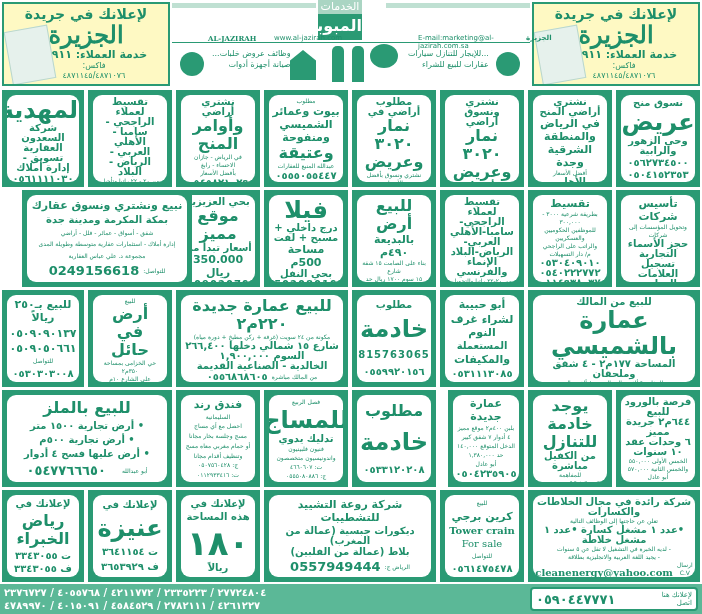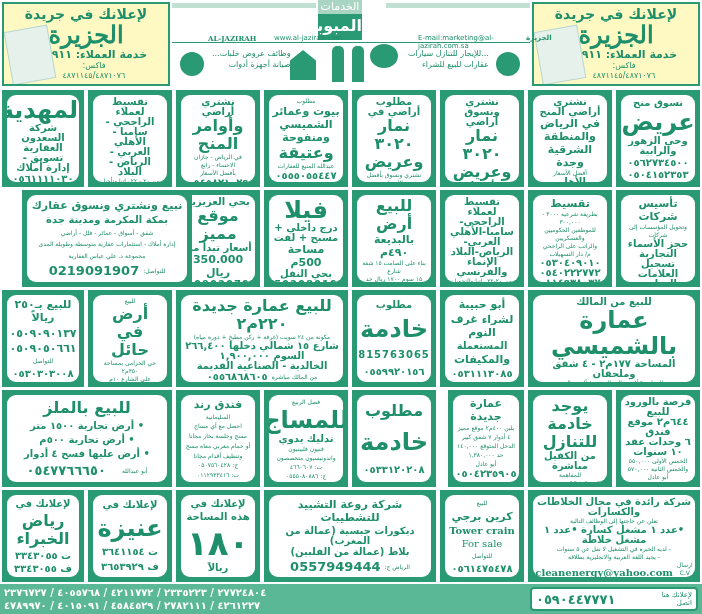--- a/index.html
+++ b/index.html
@@ -244,21 +244,21 @@
 
   <div class="ad" style="left:2px;top:190px;width:170px;height:97px;margin-left:20px;">
       <div class="in">
     <div class="t-m">نبيع ونشتري ونسوق عقارك</div>
     <div class="t-s">بمكة المكرمة ومدينة جدة</div>
     <div class="t-xs">شقق - أسواق - عمائر - فلل - أراضي</div>
     <div class="t-xs">إدارة أملاك - استثمارات عقارية متوسطة وطويلة المدى</div>
     <div class="t-xs">مجموعة د. علي عباس العقارية</div>
     <div style="display:flex;gap:4px;align-items:center;">
       <span class="t-xs">للتواصل:</span>
-      <span class="ph-l">0219091907</span>
+      <span class="ph-l">0249156618</span>
     </div>
   </div>
     </div>
 
   <div class="ad" style="right:2px;top:290px;width:172px;height:97px;">
       <div class="in">
     <div class="t-s">للبيع من المالك</div>
     <div class="t-xl">عمارة بالشميسي</div>
     <div class="t-s">المساحة ١٧٧م٢ - ٤ شقق وملحقان</div>
     <div class="t-xs">الدخل ٩٠ ألف ريال والحد ٨٠٠ ألف ريال</div>
@@ -314,21 +314,21 @@
     <div class="t-m">٠٥٠٩٠٩٠١٣٧</div>
     <div class="t-m">٠٥٠٩٠٥٠٦٦١</div>
     <div class="t-xs">للتواصل</div>
     <div class="ph">٠٥٣٠٣٠٣٠٠٨</div>
   </div>
     </div>
 
   <div class="ad" style="right:2px;top:390px;width:84px;height:97px;">
       <div class="in">
     <div class="t-s">فرصة بالورود للبيع</div>
-    <div class="t-s">٦٤٤م٢ موقع فندق</div>
+    <div class="t-s">٦٤٤م٢ جريدة مميز</div>
     <div class="t-s">٦ وحدات عقد ١٠ سنوات</div>
     <div class="t-xs">الخمس الأولى ٥٥٠,٠٠٠</div>
     <div class="t-xs">والخمس الثانية ٥٧٠,٠٠٠</div>
     <div class="t-xs">أبو عادل</div>
     <div class="ph">٠٥٠٤٢٣٥٩٠٥</div>
   </div>
     </div>
 
   <div class="ad" style="right:90px;top:390px;width:84px;height:97px;">
       <div class="in">

